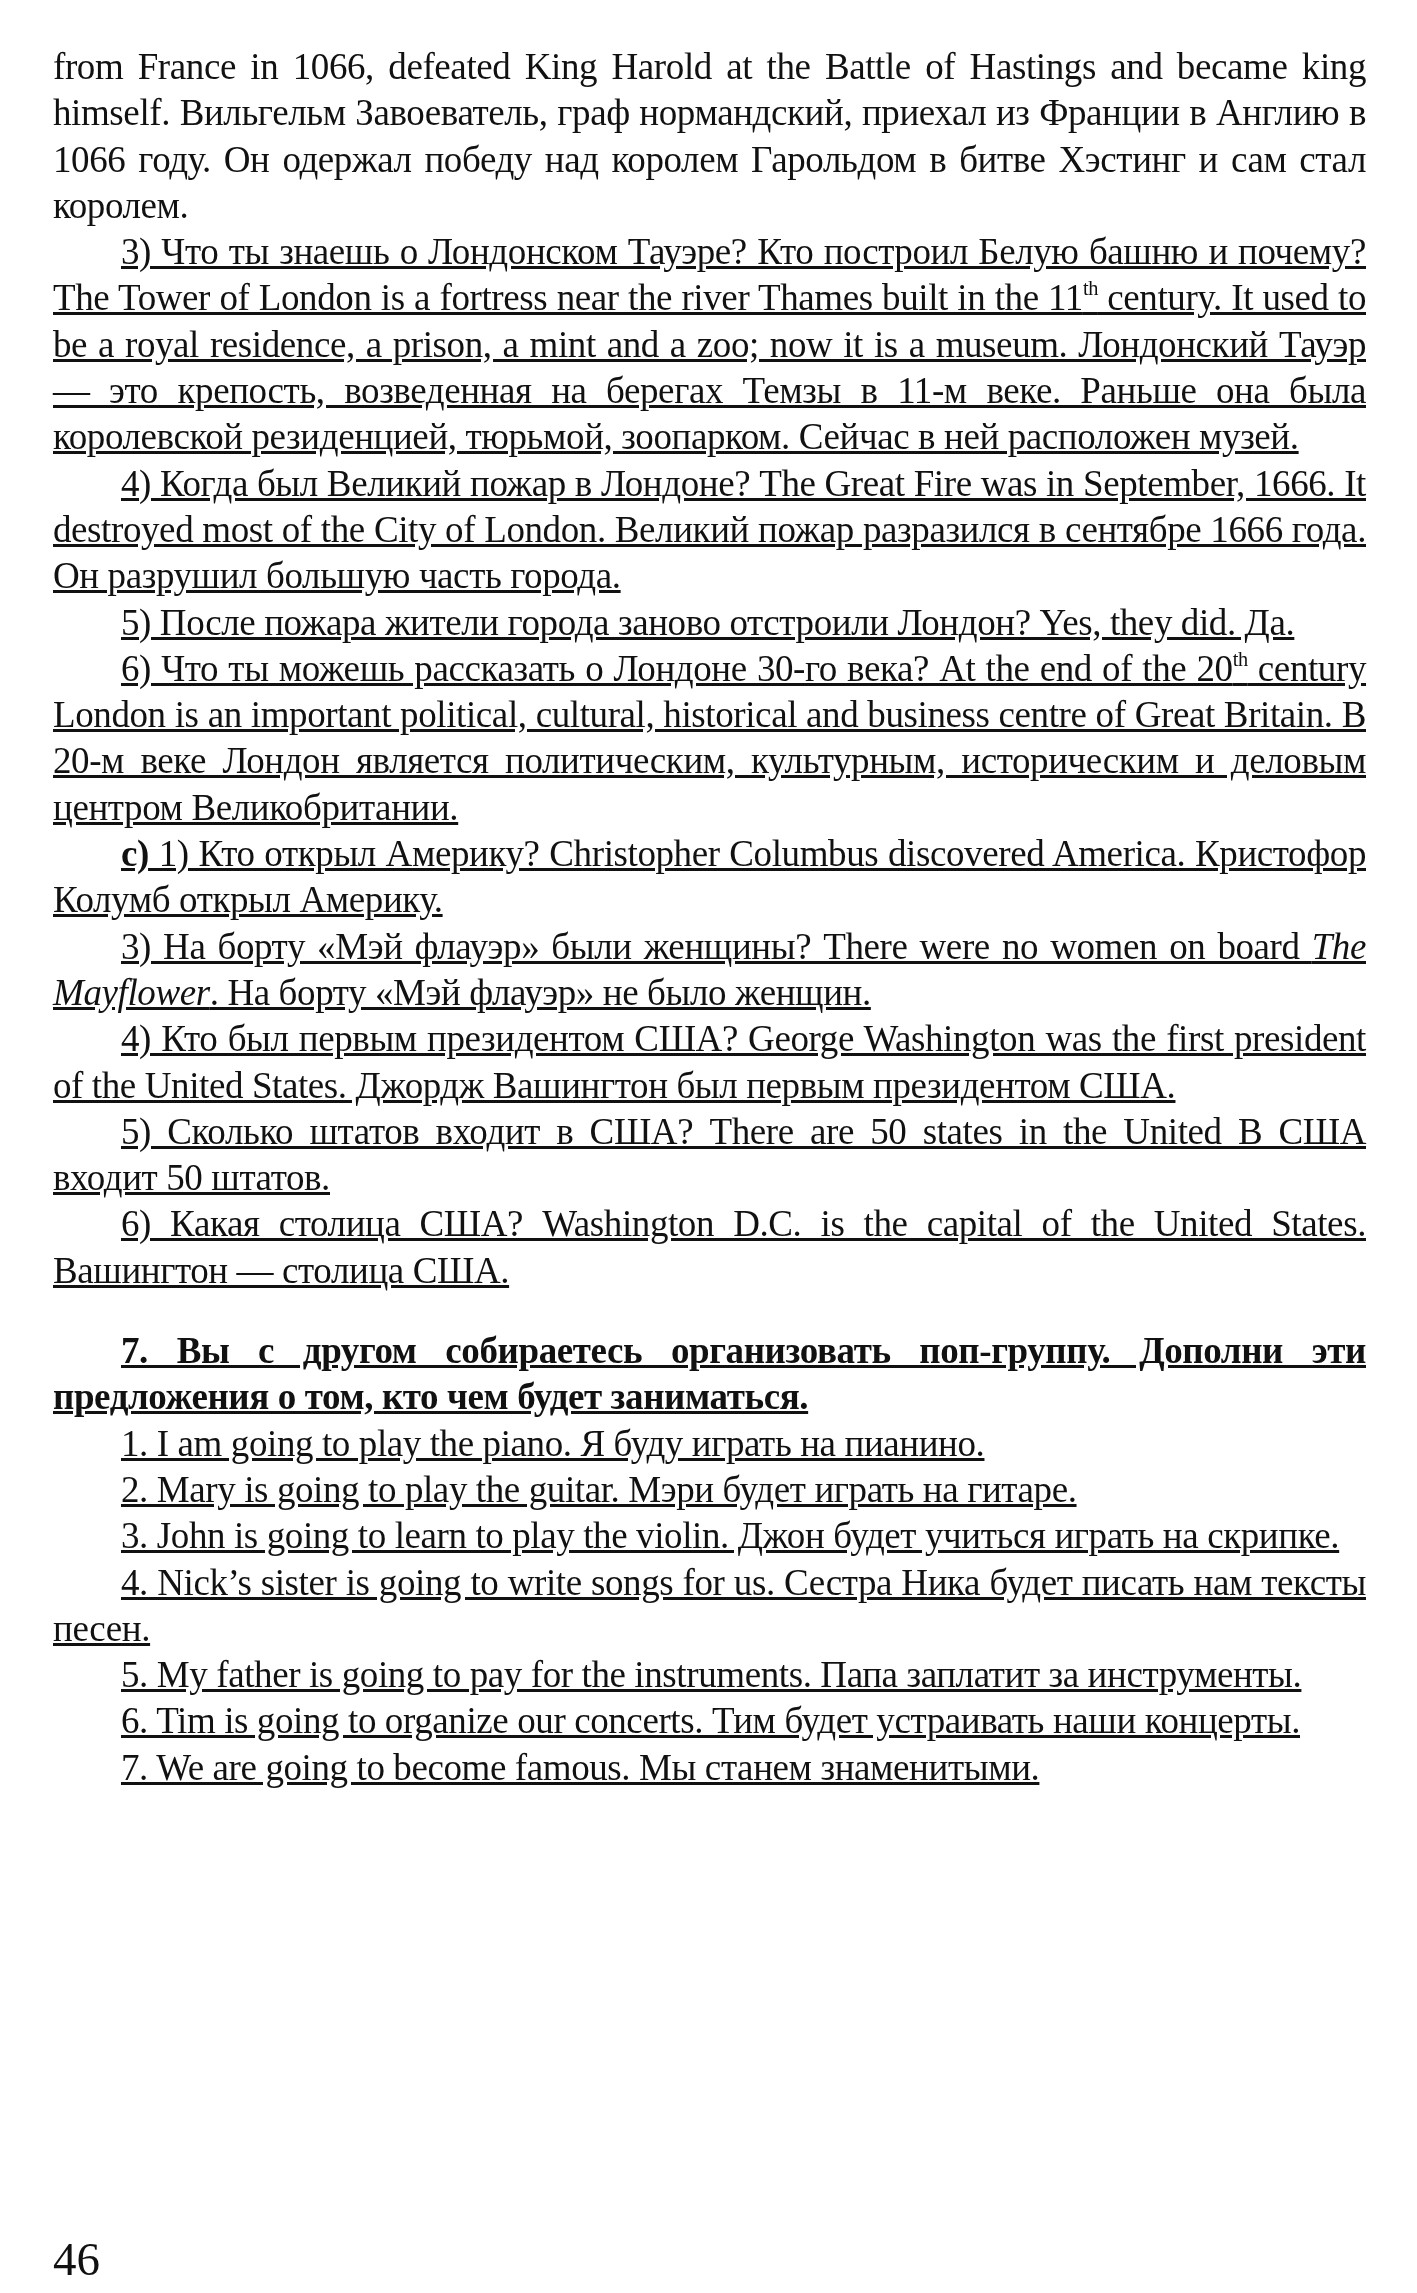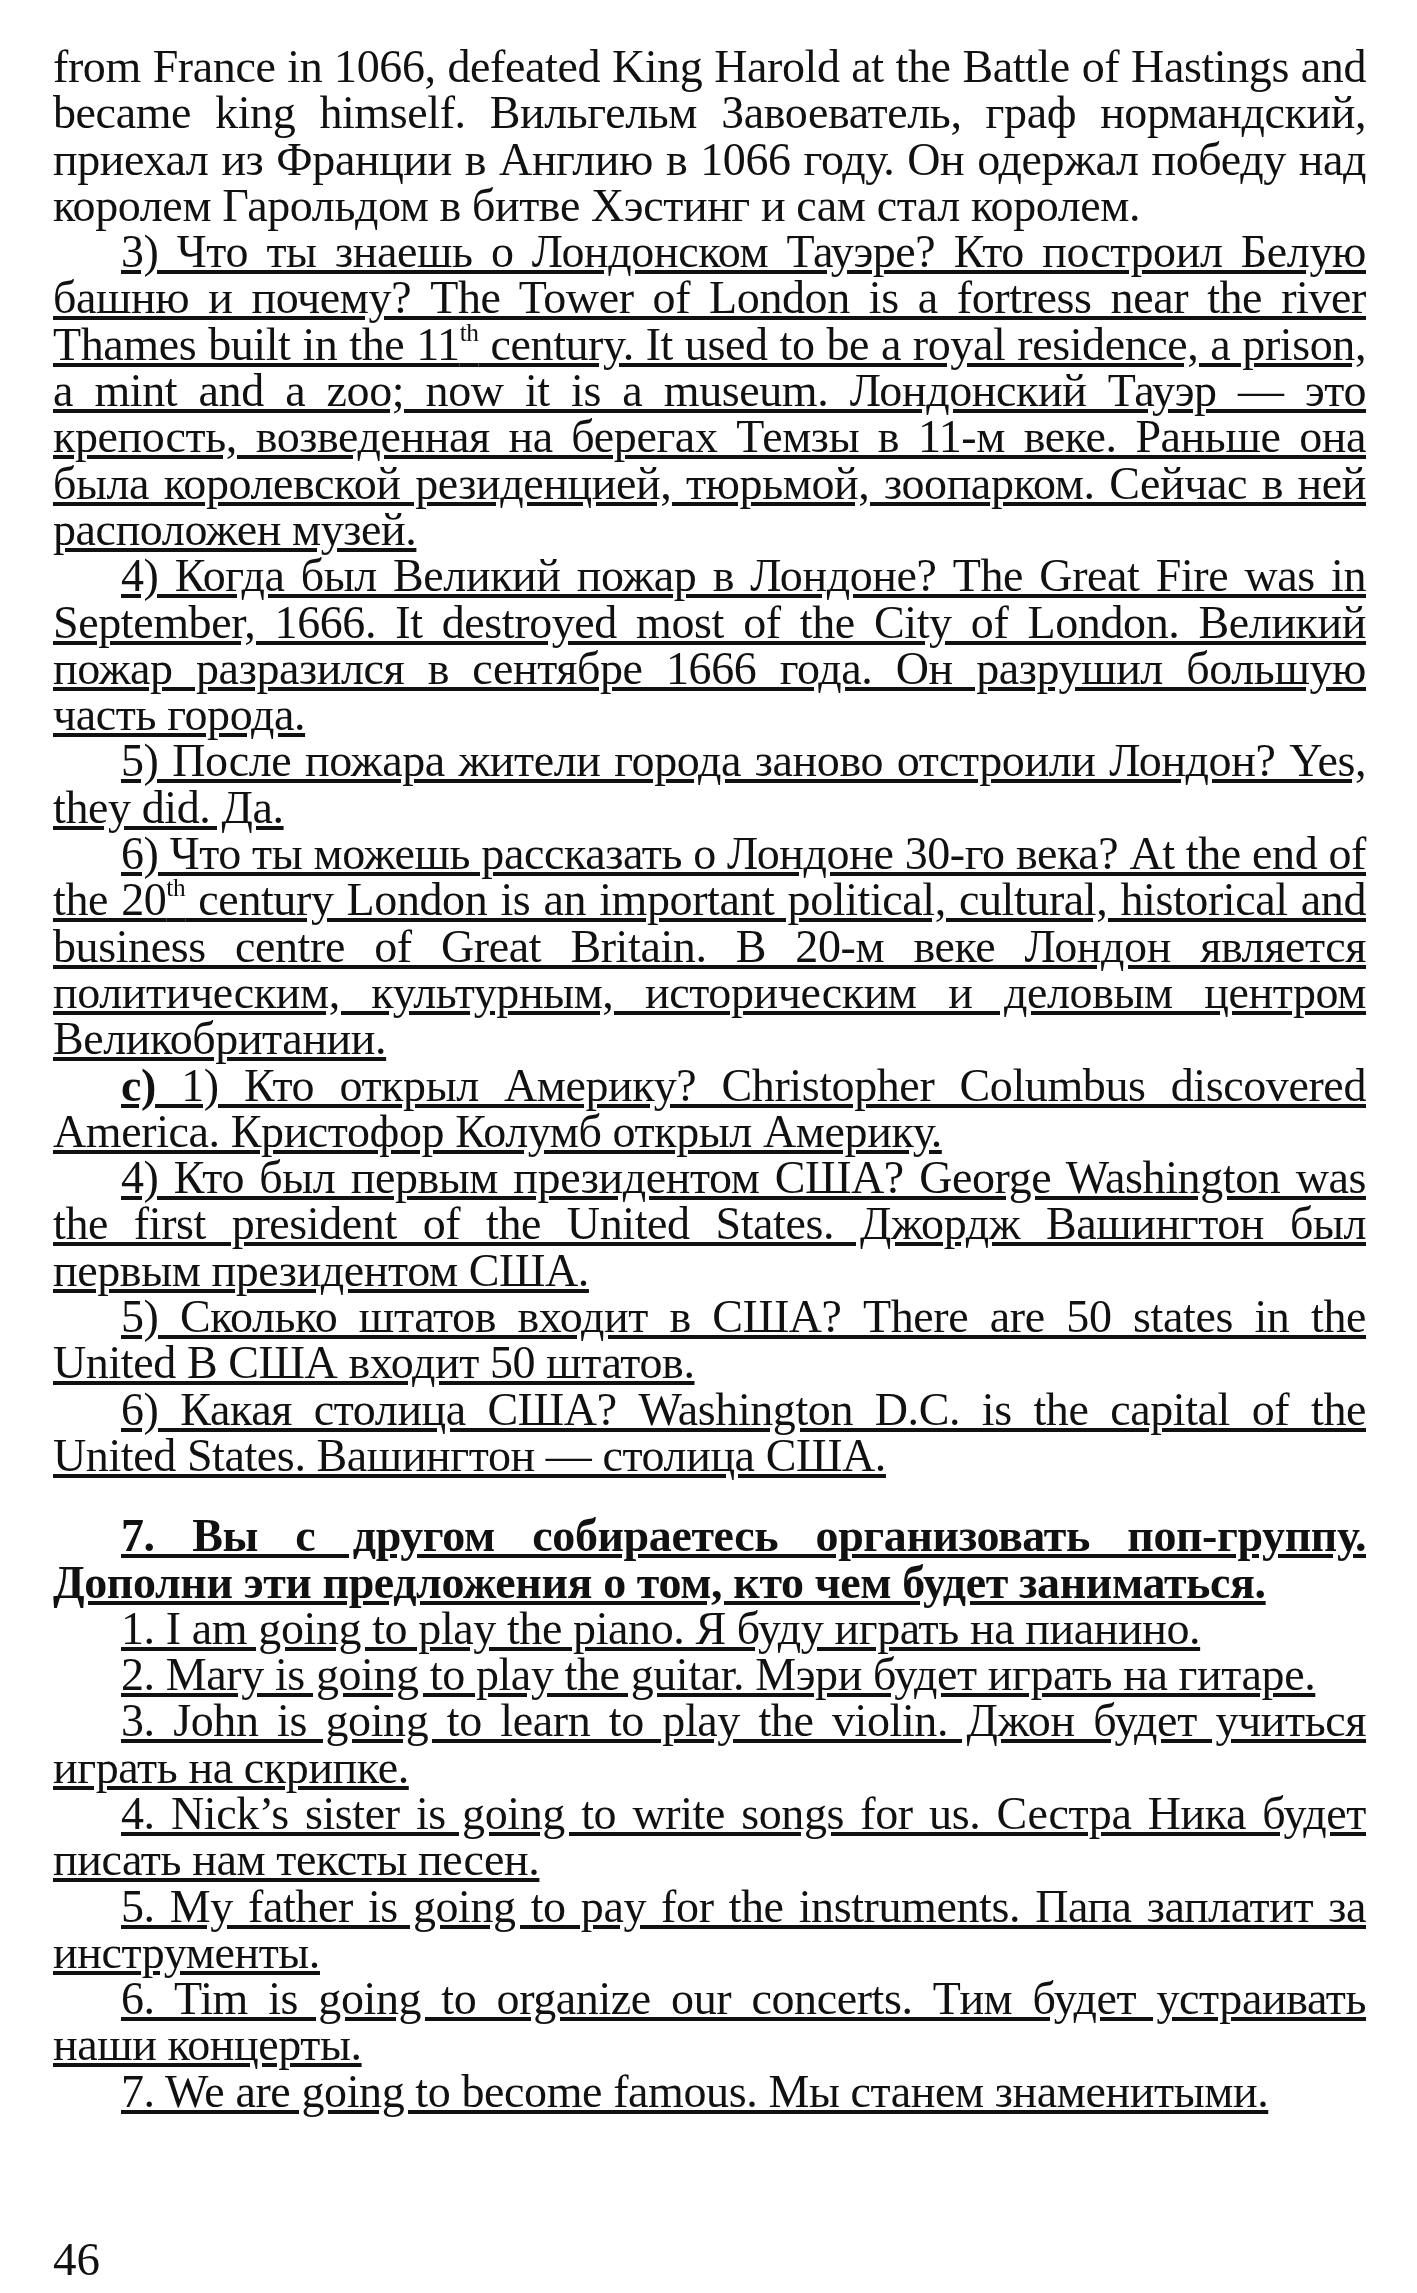--- a/index.html
+++ b/index.html
@@ -1,20 +1,20 @@
 <!DOCTYPE html>
 <html><head>
 <meta charset="utf-8">
 <style>
   html, body { margin:0; padding:0; background:#ffffff; }
   body { width:1417px; height:2293px; position:relative; overflow:hidden; }
   .page {
     position:absolute; left:53px; top:44px; width:1313px;
     font-family:"Liberation Serif", serif;
-    font-size:46px; line-height:46.3px; color:#111;
+    font-size:37px; line-height:46.3px; color:#111;
     text-align:justify;
     letter-spacing:-0.4px;
   }
   .page p { margin:0; }
   .ind { text-indent:68px;text-decoration:underline; }
   .gap { height:34px; }
   .bold { font-weight:bold; }
   sup { font-size:0.55em; line-height:0; vertical-align:0.75em; }
   i { font-style:italic; }
   .pagenum {
@@ -25,20 +25,21 @@
 </head>
 <body>
 
 <div class="page" id="page">
     <p><span>from France in 1066, defeated King Harold at the Battle of Hastings and became king himself. Вильгельм Завоеватель, граф нормандский, приехал из Франции в Англию в 1066 году. Он одержал победу над королем Гарольдом в битве Хэстинг и сам стал королем.</span></p>
     <p class="ind"><span>3) Что ты знаешь о Лондонском Тауэре? Кто построил Белую башню и почему? The Tower of London is a fortress near the river Thames built in the 11</span><sup>th</sup><span> century. It used to be a royal residence, a prison, a mint and a zoo; now it is a museum. Лондонский Тауэр — это крепость, возведенная на берегах Темзы в 11-м веке. Раньше она была королевской резиденцией, тюрьмой, зоопарком. Сейчас в ней расположен музей.</span></p>
     <p class="ind"><span>4) Когда был Великий пожар в Лондоне? The Great Fire was in September, 1666. It destroyed most of the City of London. Великий пожар разразился в сентябре 1666 года. Он разрушил большую часть города.</span></p>
     <p class="ind"><span>5) После пожара жители города заново отстроили Лондон? Yes, they did. Да.</span></p>
     <p class="ind"><span>6) Что ты можешь рассказать о Лондоне 30-го века? At the end of the 20</span><sup>th</sup><span> century London is an important political, cultural, historical and business centre of Great Britain. В 20-м веке Лондон является политическим, культурным, историческим и деловым центром Великобритании.</span></p>
     <p class="ind"><b>c)</b><span> 1) Кто открыл Америку? Christopher Columbus discovered America. Кристофор Колумб открыл Америку.</span></p>
+    <p class="ind"><span>3) На борту «Мэй флауэр» были женщины? There were no women on board </span><i>The Mayflower</i><span>. На борту «Мэй флауэр» не было женщин.</span></p>
     <p class="ind"><span>4) Кто был первым президентом США? George Washington was the first president of the United States. Джордж Вашингтон был первым президентом США.</span></p>
     <p class="ind"><span>5) Сколько штатов входит в США? There are 50 states in the United В США входит 50 штатов.</span></p>
     <p class="ind"><span>6) Какая столица США? Washington D.C. is the capital of the United States. Вашингтон — столица США.</span></p>
     <div class="gap"></div>
     <p class="ind bold"><span>7. Вы с другом собираетесь организовать поп-группу. Дополни эти предложения о том, кто чем будет заниматься.</span></p>
     <p class="ind"><span>1. I am going to play the piano. Я буду играть на пианино.</span></p>
     <p class="ind"><span>2. Mary is going to play the guitar. Мэри будет играть на гитаре.</span></p>
     <p class="ind"><span>3. John is going to learn to play the violin. Джон будет учиться играть на скрипке.</span></p>
     <p class="ind"><span>4. Nick’s sister is going to write songs for us. Сестра Ника будет писать нам тексты песен.</span></p>
     <p class="ind"><span>5. My father is going to pay for the instruments. Папа заплатит за инструменты.</span></p>

